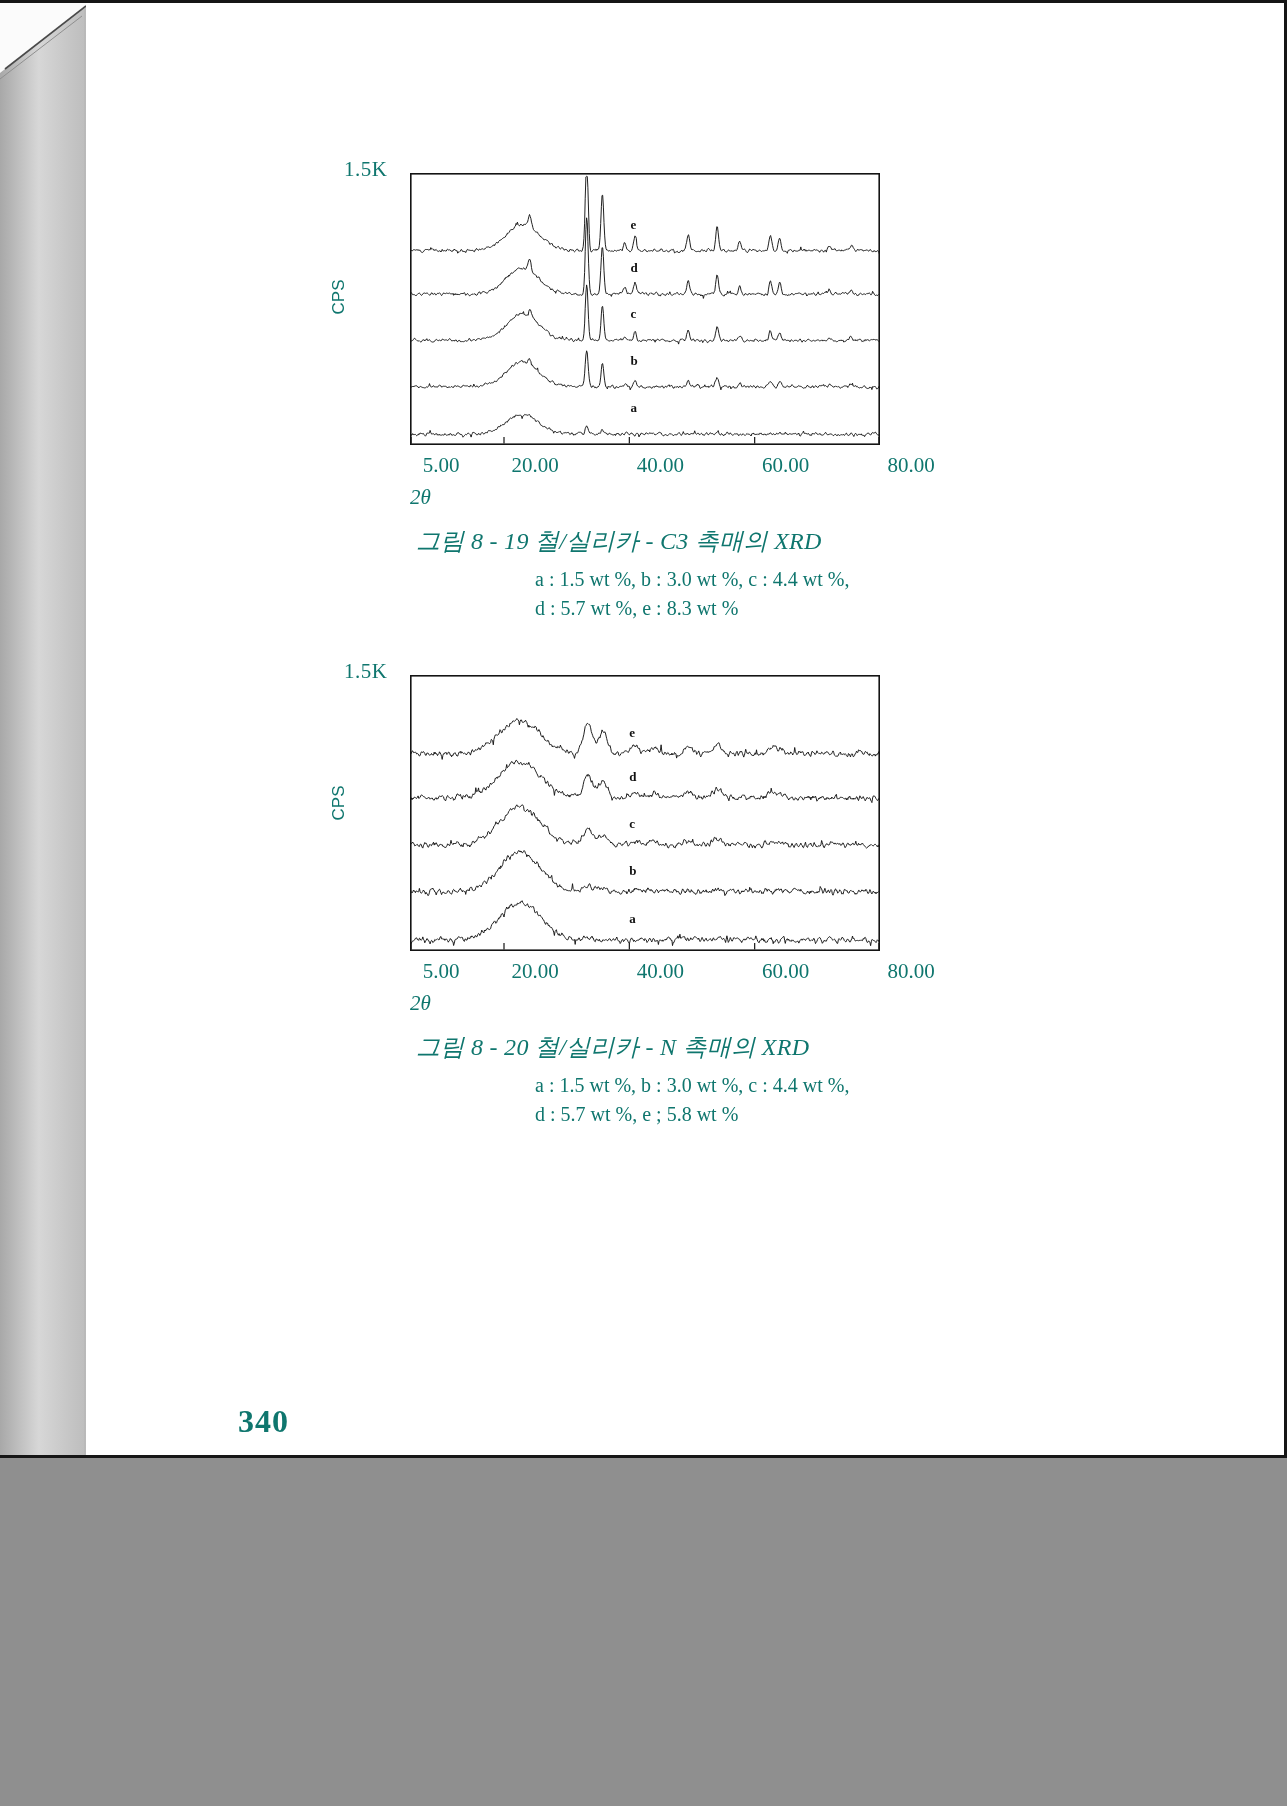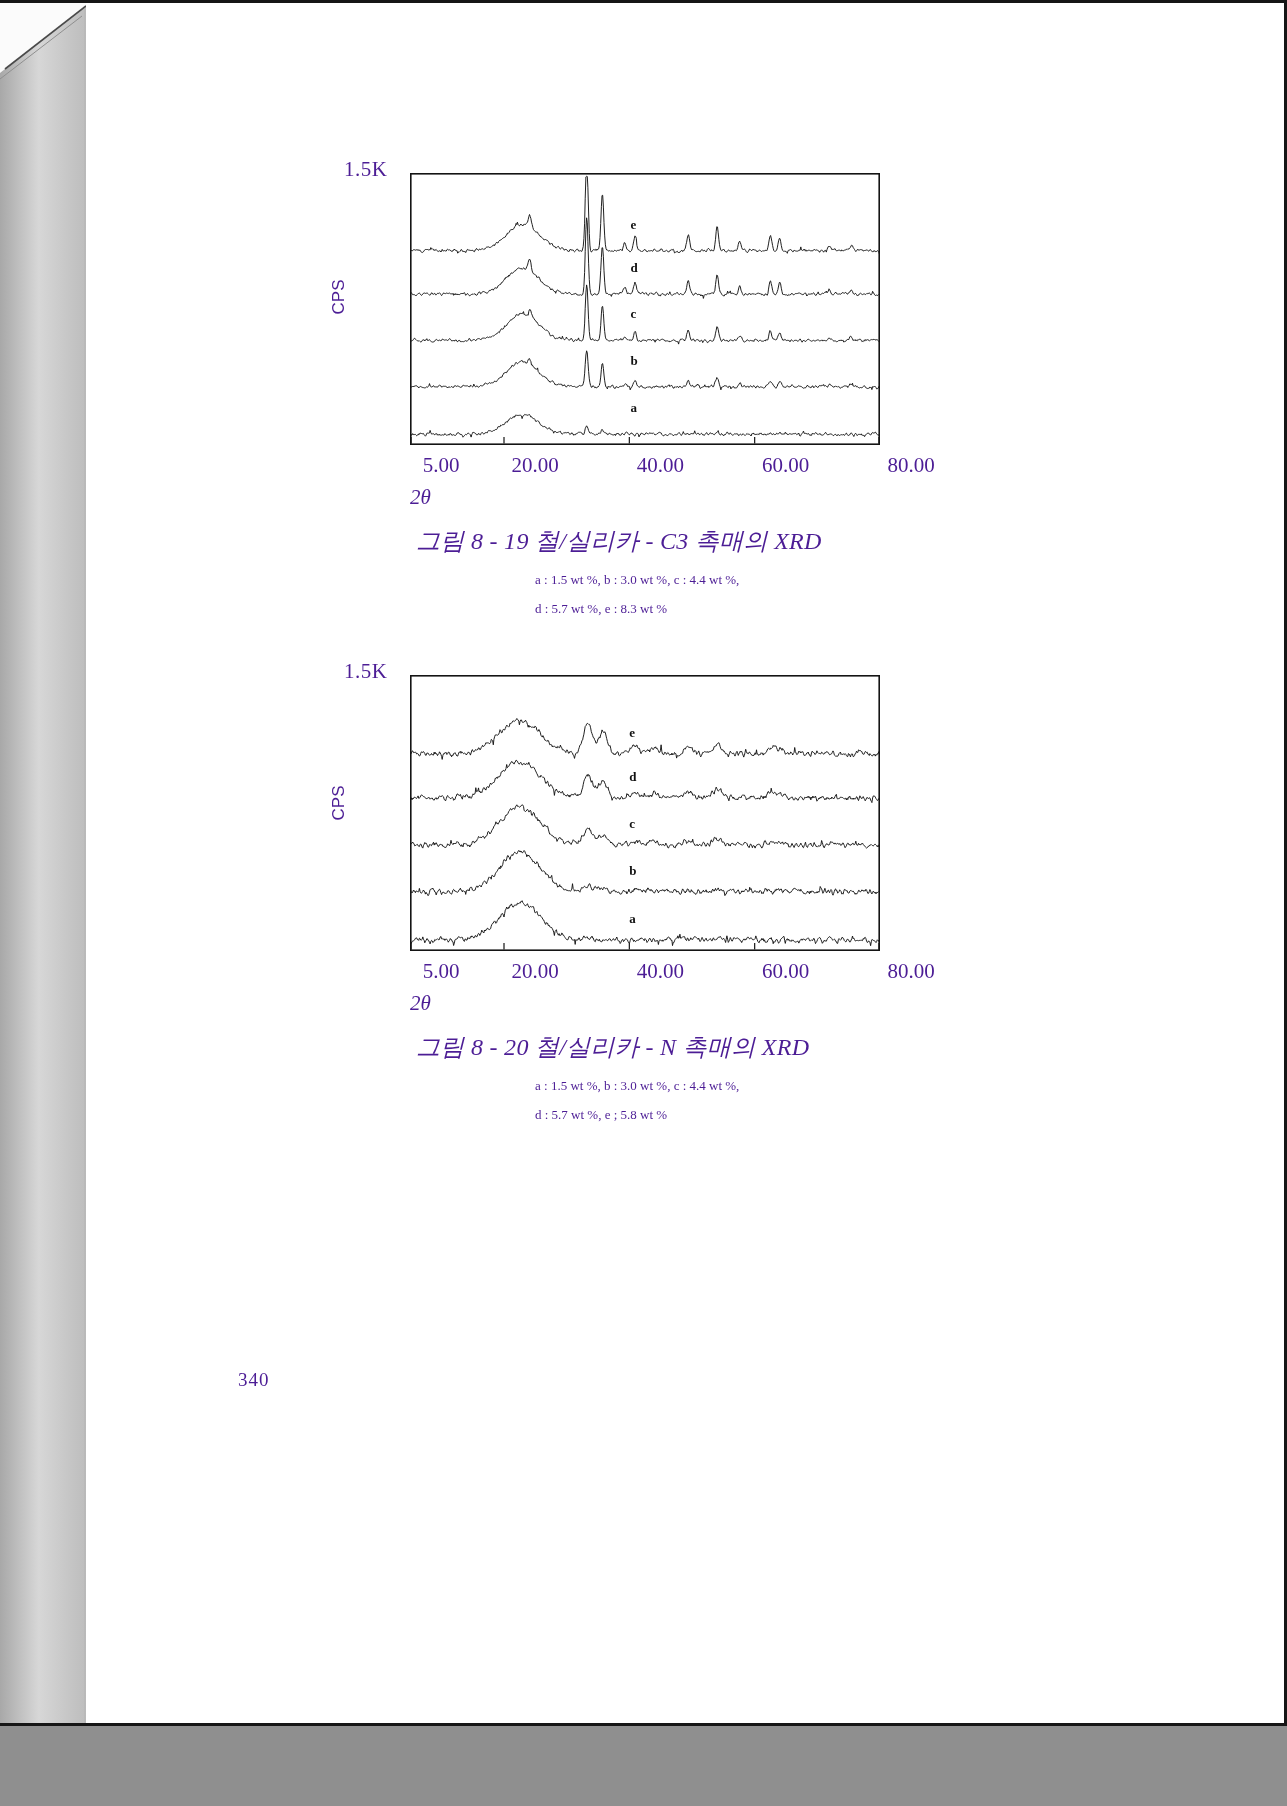--- a/index.html
+++ b/index.html
@@ -1,20 +1,20 @@
 <!DOCTYPE html>
 <html><head>
 <meta charset="utf-8">
 <style>
   html,body { margin:0; padding:0; background:#8f8f8f; }
   .book {
-    position:relative; width:1287px; height:1726px; background:#ffffff;
+    position:relative; width:1287px; height:1458px; background:#ffffff;
     border:3px solid #161616; border-left:none; box-sizing:border-box;
     overflow:hidden;
-    font-family:"Liberation Serif","DejaVu Serif",serif; color:#4c1d95;
+    font-family:"Liberation Serif","DejaVu Serif",serif; color:#0f766e;
   }
   .edge {
     position:absolute; left:0; top:0; bottom:0; width:86px;
     background:linear-gradient(90deg,#a8a8a8 0%,#d7d7d7 45%,#c6c6c6 80%,#bdbdbd 100%);
   }
   .edge svg { display:block; }
   .fig { position:absolute; left:330px; width:640px; }
   .fig-1 { top:166px; height:470px; }
   .fig-2 { top:668px; height:480px; }
   .ytop {
@@ -41,26 +41,26 @@
     font-size:21px; font-style:italic;
   }
   .fig-1 .xlab { top:316px; }
   .fig-2 .xlab { top:320px; }
   .cap {
     position:absolute; left:86px; top:356px; font-size:24px;
     letter-spacing:0.3px; white-space:nowrap;font-style:italic;
   }
   .fig-2 .cap { top:360px; }
   .sub {
-    position:absolute; left:205px; top:396px; font-size:13px; line-height:29px;
+    position:absolute; left:205px; top:396px; font-size:20px; line-height:29px;
     white-space:nowrap;
   }
   .fig-2 .sub { top:400px; }
   .pagenum {
-    position:absolute; left:238px; top:1366px; font-size:19px; font-weight:normal;
+    position:absolute; left:238px; top:1400px; font-size:32px; font-weight:bold;
     letter-spacing:1px;
   }
 </style>
 </head>
 <body>
 
 <div class="book">
 
   <div class="edge">
     <svg width="86" height="1806">

